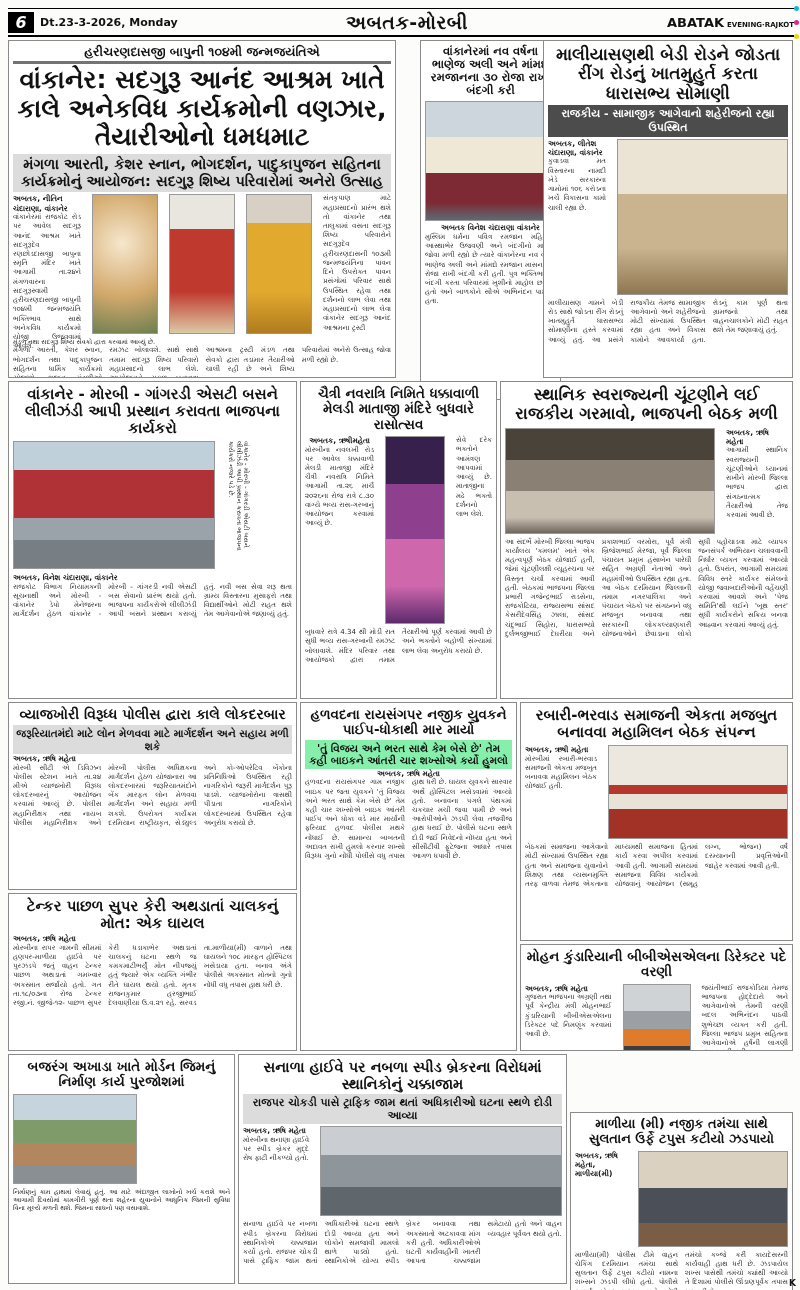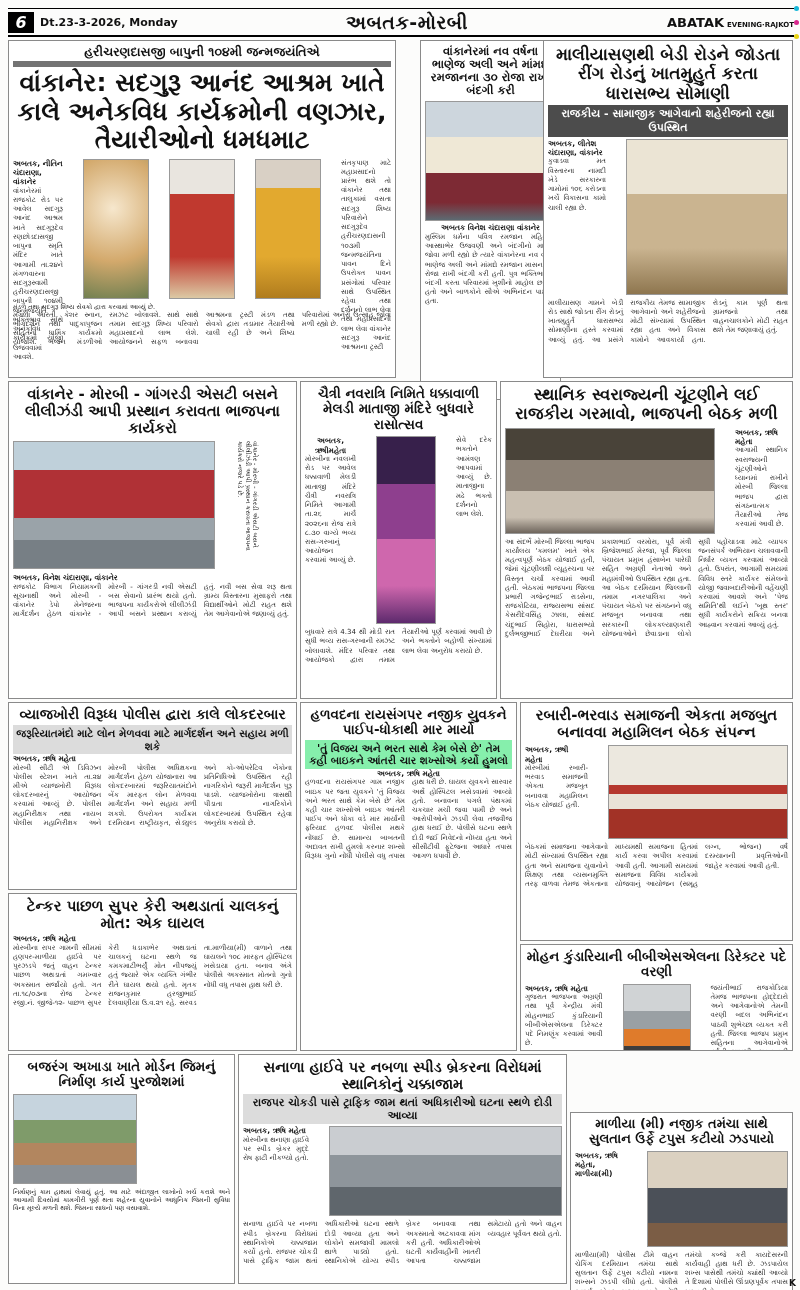--- a/index.html
+++ b/index.html
@@ -13,31 +13,31 @@
     font-size:16px;font-style:italic;display:flex;align-items:center;justify-content:center;margin-right:6px;}
   #hdate{font-size:11px;font-weight:bold;}
   #mast{position:absolute;left:0;right:0;text-align:center;font-size:19px;font-weight:bold;letter-spacing:.5px;margin-left:12px;}
   #brand{margin-left:auto;font-size:13px;font-weight:bold;display:flex;align-items:baseline;gap:3px;}
   #brand .suf{font-size:7px;font-weight:bold;}
   
   .reg{position:absolute;right:1px;width:5px;height:5px;border-radius:50%;}
   
   .art{position:absolute;background:#fff;border:1px solid #8a8a8a;box-sizing:border-box;
     padding:2px 4px;overflow:hidden;}
-  .kick{font-size:12.5px;font-weight:bold;text-align:center;border-bottom:6px solid #737373;padding:1px 0;}
+  .kick{font-size:12.5px;font-weight:bold;text-align:center;border-bottom:3px solid #737373;padding:1px 0;}
   .hl{font-weight:bold;text-align:center;line-height:1.14;padding:2px 0;}
   .sub{font-weight:bold;text-align:center;background:#dcdcdc;line-height:1.2;padding:2px 3px;}
   .subdark{font-weight:bold;text-align:center;background:#4c4c4c;color:#fff;line-height:1.25;padding:2px 3px;}
   .by{font-size:7.5px;font-weight:bold;line-height:1.25;}
   .byc{text-align:center;}
   .bd{font-size:7px;line-height:1.32;text-align:justify;color:#1c1c1c;}
   .cols2{columns:2;column-gap:7px;}
   .cols3{columns:3;column-gap:7px;}
   .cols4{columns:4;column-gap:7px;}
-  .row{display:flex;gap:20px;margin:2px 0;}
+  .row{display:flex;gap:11px;margin:2px 0;}
   .ph{flex:none;border:1px solid #999;}
   .cap{font-size:6.5px;line-height:1.25;text-align:justify;}
   .vcap{writing-mode:vertical-rl;font-size:6.5px;line-height:1.2;flex:none;}
   
   .ph-saint{background:radial-gradient(circle at 45% 35%,#f6e7cd,#d3a96c 55%,#6d7e50);}
   .ph-idol{background:linear-gradient(180deg,#e9e5df 0 25%,#c0392f 25% 70%,#dcc9a4);}
   .ph-monk{background:linear-gradient(180deg,#d9d0c5 0 20%,#e2a92f 20% 70%,#b07c1e);}
   .ph-boys{background:linear-gradient(180deg,#cdd6dd 0 30%,#efe8d6 30% 60%,#7d2a34 60% 85%,#5d6a72);}
   .ph-cer{background:linear-gradient(180deg,#ebe4d4 0 35%,#cab490 35% 70%,#8e764f);}
   .ph-bus{background:linear-gradient(180deg,#bfd0da 0 22%,#b03136 22% 60%,#9aa3a9 60% 78%,#777f85 78%);}
@@ -64,20 +64,21 @@
       <span class="suf">EVENING·RAJKOT</span>
     </div>
   </div>
   <div class="reg" style="top:6px;background:#18b7d8"></div>
   <div class="reg" style="top:20px;background:#d82a8e"></div>
   <div class="reg" style="top:34px;background:#e8d417"></div>
 
   <div class="art" style="left:8px;top:40px;width:388px;height:338px">
     <div class="kick">હરીચરણદાસજી બાપુની ૧૦૪મી જન્મજયંતિએ</div>
     <div class="hl" style="font-size:25px">વાંકાનેર: સદગુરૂ આનંદ આશ્રમ ખાતે કાલે અનેકવિધ કાર્યક્રમોની વણઝાર, તૈયારીઓનો ધમધમાટ</div>
+    <div class="sub" style="font-size:14.5px">મંગળા આરતી, કેશર સ્નાન, ભોગદર્શન, પાદુકાપુજન સહિતના કાર્યક્રમોનું આયોજન: સદગુરૂ શિષ્ય પરિવારોમાં અનેરો ઉત્સાહ</div>
     <div class="row" style="height:142px">
       <div style="flex:1">
         <div class="by">અબતક, નીતિન ચંદારાણા, વાંકાનેર</div>
         <div class="bd">વાંકાનેરમાં રાજકોટ રોડ પર આવેલ સદગુરૂ આનંદ આશ્રમ ખાતે સદગુરૂદેવ રણછોડદાસજી બાપુના સ્મૃતિ મંદિર ખાતે આગામી તા.૨૪ને મંગળવારના સદગુરૂસ્વામી હરીચરણદાસજી બાપુની ૧૦૪મી જન્મજયંતિ ભક્તિભાવ સાથે અનેકવિધ કાર્યક્રમો યોજી ઉજવવામાં આવશે.</div>
       </div>
       <div class="ph ph-saint" style="width:64px;height:138px"></div>
       <div class="ph ph-idol" style="width:64px;height:138px"></div>
       <div class="ph ph-monk" style="width:64px;height:138px"></div>
       <div style="flex:1">
         <div class="bd">સંતકૃપાણ માટે મહાપ્રસાદનો પ્રારંભ થશે તો વાંકાનેર તથા તાલુકામાં વસતા સદગુરૂ શિષ્ય પરિવારોને સદગુરૂદેવ હરીચરણદાસની ૧૦૩મી જન્મજયંતિના પાવન દિને ઉપરોક્ત પાવન પ્રસંગોમાં પરિવાર સાથે ઉપસ્થિત રહેવા તથા દર્શનનો લાભ લેવા તથા મહાપ્રસાદનો લાભ લેવા વાંકાનેર સદગુરૂ આનંદ આશ્રમના ટ્રસ્ટી</div>

